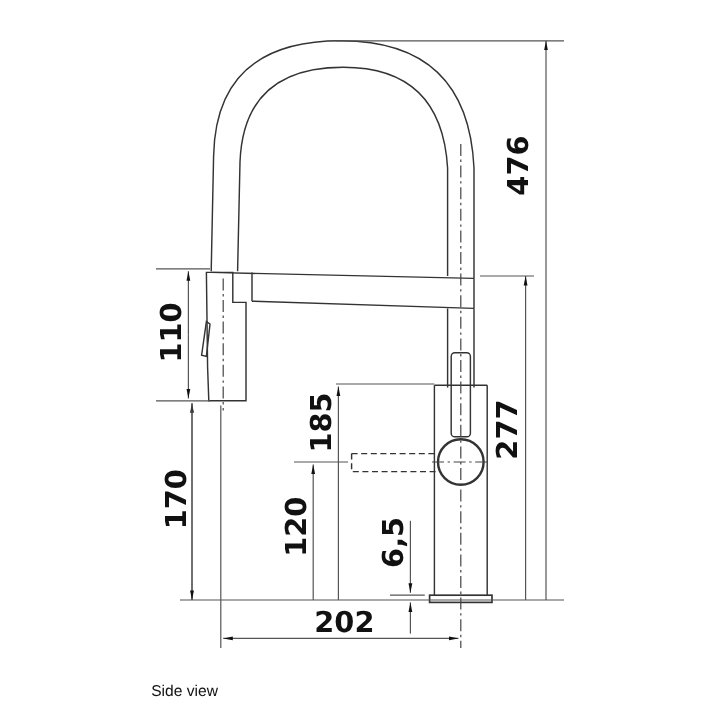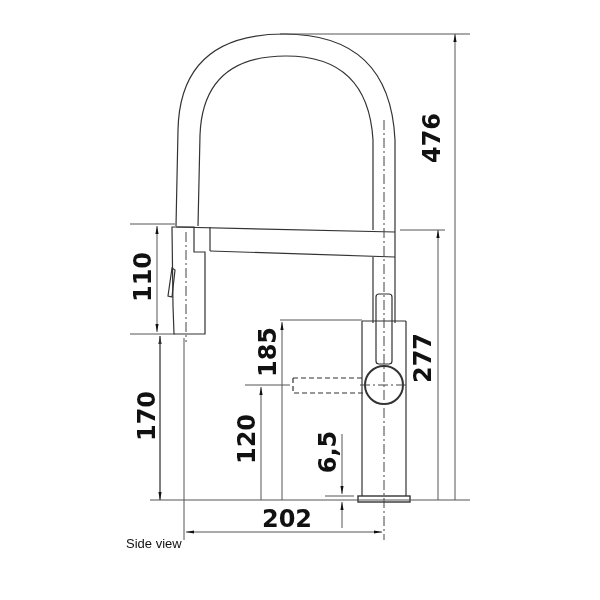--- a/index.html
+++ b/index.html
@@ -1,18 +1,18 @@
 <!DOCTYPE html>
 <html><head>
 <meta charset="utf-8">
 <style>
   html, body { margin:0; padding:0; background:#ffffff; }
   body { width:600px; height:600px; position:relative; overflow:hidden; font-family:"Liberation Sans", sans-serif; }
   #drawing { position:absolute; left:0; top:0; width:600px; height:600px; }
-  .caption { position:absolute; left:126px; top:536px; font-size:13px; color:#111; font-family:"Liberation Sans", sans-serif; }
+  .caption { position:absolute; left:126px; top:568px; font-size:13px; color:#111; font-family:"Liberation Sans", sans-serif; }
   .dimtxt { font-family:"DejaVu Sans", sans-serif; font-weight:bold; font-size:24px; fill:#111; }
 </style>
 </head>
 <body>
 
 <svg id="drawing" viewBox="0 0 600 600" xmlns="http://www.w3.org/2000/svg">
   <defs>
     <marker id="arr" viewBox="0 0 10 10" refX="10" refY="5" markerWidth="8" markerHeight="8" orient="auto-start-reverse">
       <path d="M0,3 L10,5 L0,7 z" fill="#111"></path>
     </marker>

